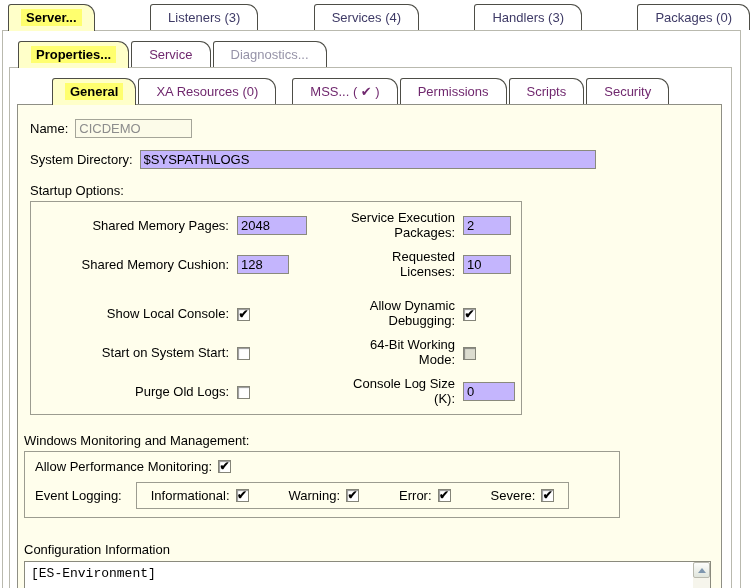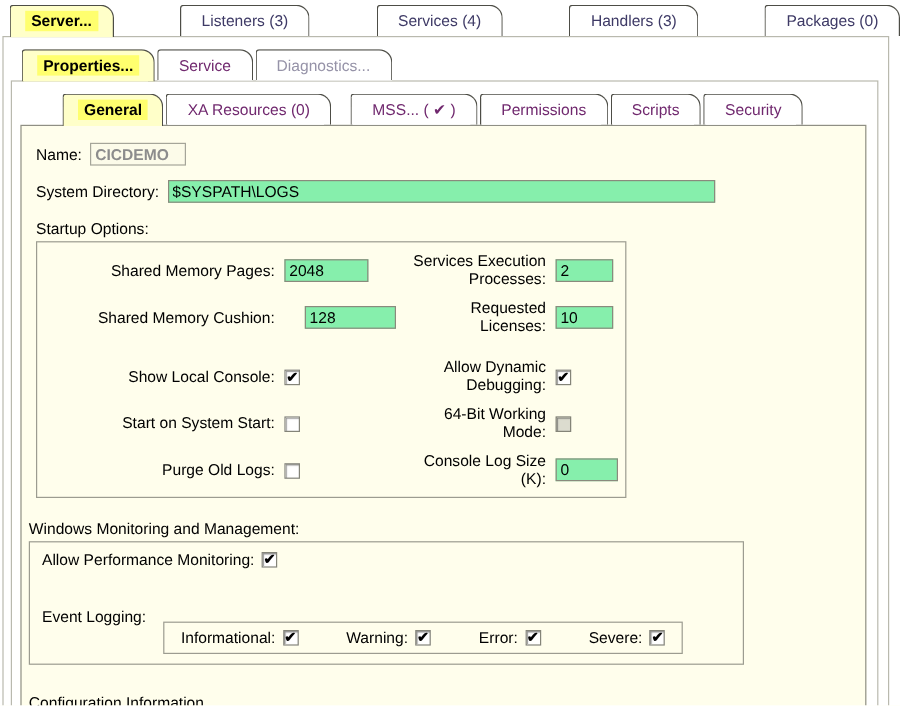--- a/index.html
+++ b/index.html
@@ -39,39 +39,39 @@
   .tab.active{color:#000;}
 
   
   .container1{margin:0 9px 0 2px;border:1px solid var(--container-border);height:600px;padding-top:10px;background:#fff;}
   .container2{margin:0 8px 0 6px;border:1px solid var(--container-border);height:560px;padding-top:10px;background:#fff;}
   .panel{margin:0 9px 0 7px;border:1px solid var(--panel-border);background:var(--panel-bg);
          height:520px;padding:8px 6px 0 6px;}
 
   
   .frow{display:flex;align-items:center;gap:7px;margin:6px 0 0 6px;}
-  input.txt{height:19px;border:1px solid var(--input-border);background:#86efac;color:#000;
+  input.txt{height:19px;border:1px solid var(--input-border);background:#c4b5fd;color:#000;
             font-family:"Liberation Sans", sans-serif;font-size:13px;padding:0 3px;}
   input.txt.disabled{background:#fcfbe9;color:#8c8c8c;border-color:#a5a599;}
   .sect-title{margin:14px 0 3px 6px;}
   .groupbox{border:1px solid var(--group-border);padding:8px;}
   .startup-box{width:492px;margin-left:6px;}
   .grid4{display:grid;grid-template-columns:190px 96px 114px 1fr;column-gap:8px;row-gap:9px;align-items:center;}
   .lbl-r{text-align:right;}
   .cbgap{margin-top:10px;}
   .cb{display:inline-block;width:13px;height:13px;background:#fff;border:1px solid #848478;
       box-shadow:inset 1px 1px 1px rgba(64,64,64,.55);
       font-size:12px;line-height:11px;text-align:center;color:#000;font-weight:bold;
       vertical-align:middle;cursor:pointer;overflow:visible;}
   .cb.disabled{background:#dcdccf;cursor:default;}
 
   .wmm-box{width:596px;margin-left:0;padding:7px 16px 8px 10px;}
   .inline{display:flex;align-items:center;gap:6px;}
   .evt-row{margin-top:8px;}
-  .evt-box{border:1px solid var(--group-border);padding:5px 14px;display:flex;align-items:center;gap:40px;margin-left:8px;margin-top:36px;}
+  .evt-box{border:1px solid var(--group-border);padding:5px 14px;display:flex;align-items:center;gap:40px;margin-left:8px;}
   .evt-pair{display:flex;align-items:center;gap:6px;}
 
   .config-title{margin:24px 0 4px 0;}
   .configwrap{position:relative;width:687px;}
   .configbox{width:687px;height:88px;border:1px solid var(--input-border);background:#fff;
              font-family:"Liberation Mono","DejaVu Sans Mono",monospace;font-size:13px;line-height:20px;
              padding:2px 22px 2px 6px;white-space:pre;overflow:hidden;cursor:text;}
   .configbox::after{content:"";display:inline-block;width:1px;height:14px;background:#000;vertical-align:-2px;}
   .vscroll{position:absolute;top:1px;right:1px;width:17px;height:86px;background:#f6f5ec;}
   .sbtn{position:absolute;left:0;width:17px;height:16px;border:1px solid #b9b9ae;border-radius:2px;
@@ -109,39 +109,39 @@
         <div class="tab gap"><span class="hl">MSS... ( ✔ )</span></div>
         <div class="tab"><span class="hl">Permissions</span></div>
         <div class="tab"><span class="hl">Scripts</span></div>
         <div class="tab"><span class="hl">Security</span></div>
       </div>
 
       <div class="panel">
 
         <div class="frow">
           <span>Name:</span>
-          <input class="txt disabled" style="width: 80px; font-weight: bold;" value="CICDEMO">
+          <input class="txt disabled" style="width: 117px;" value="CICDEMO">
         </div>
 
         <div class="frow" style="margin-top:12px">
           <span>System Directory:</span>
           <input class="txt" style="width: 456px;" value="$SYSPATH\LOGS">
         </div>
 
         <div class="sect-title">Startup Options:</div>
 
         <div class="groupbox startup-box">
           <div class="grid4">
             <div class="lbl-r">Shared Memory Pages:</div>
             <div><input class="txt" style="width: 70px;" value="2048"></div>
-            <div class="lbl-r">Services Execution Processes:</div>
+            <div class="lbl-r">Service Execution Packages:</div>
             <div><input class="txt" style="width: 48px;" value="2"></div>
 
             <div class="lbl-r">Shared Memory Cushion:</div>
-            <div><input class="txt" style="width: 76px; margin-left: 17px;" value="128"></div>
+            <div><input class="txt" style="width: 52px;" value="128"></div>
             <div class="lbl-r">Requested Licenses:</div>
             <div><input class="txt" style="width: 48px;" value="10"></div>
 
             <div class="lbl-r cbgap">Show Local Console:</div>
             <div class="cbgap"><span class="cb">✔</span></div>
             <div class="lbl-r cbgap">Allow Dynamic Debugging:</div>
             <div class="cbgap"><span class="cb">✔</span></div>
 
             <div class="lbl-r">Start on System Start:</div>
             <div><span class="cb"></span></div>

